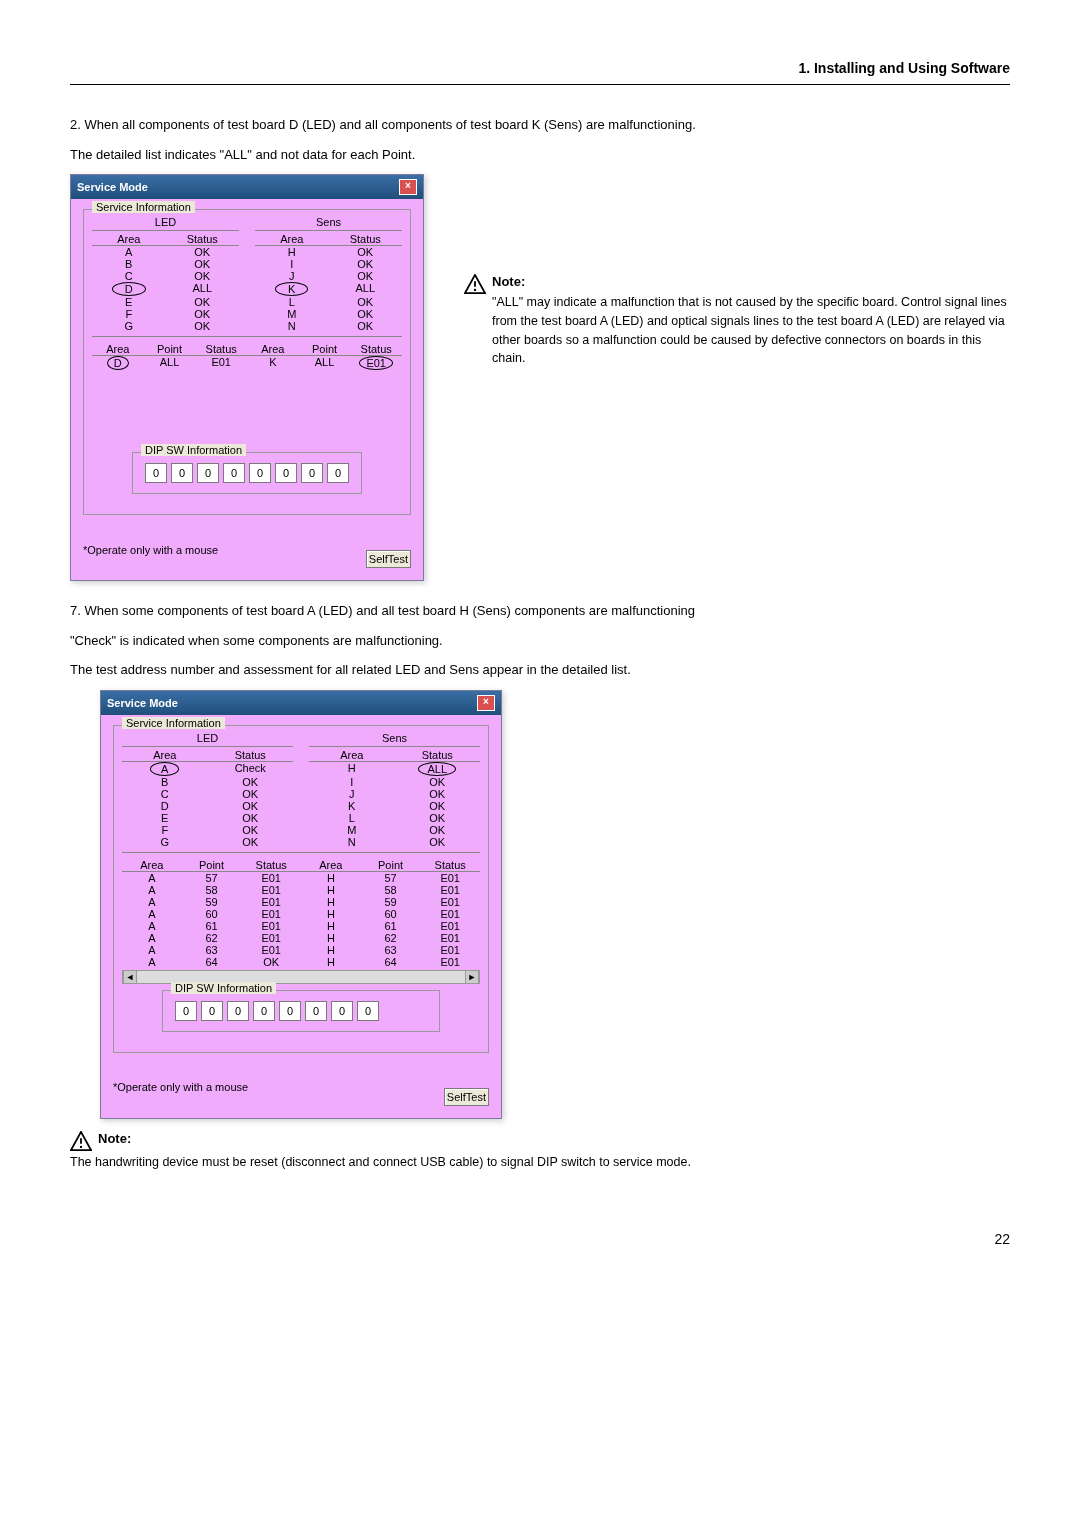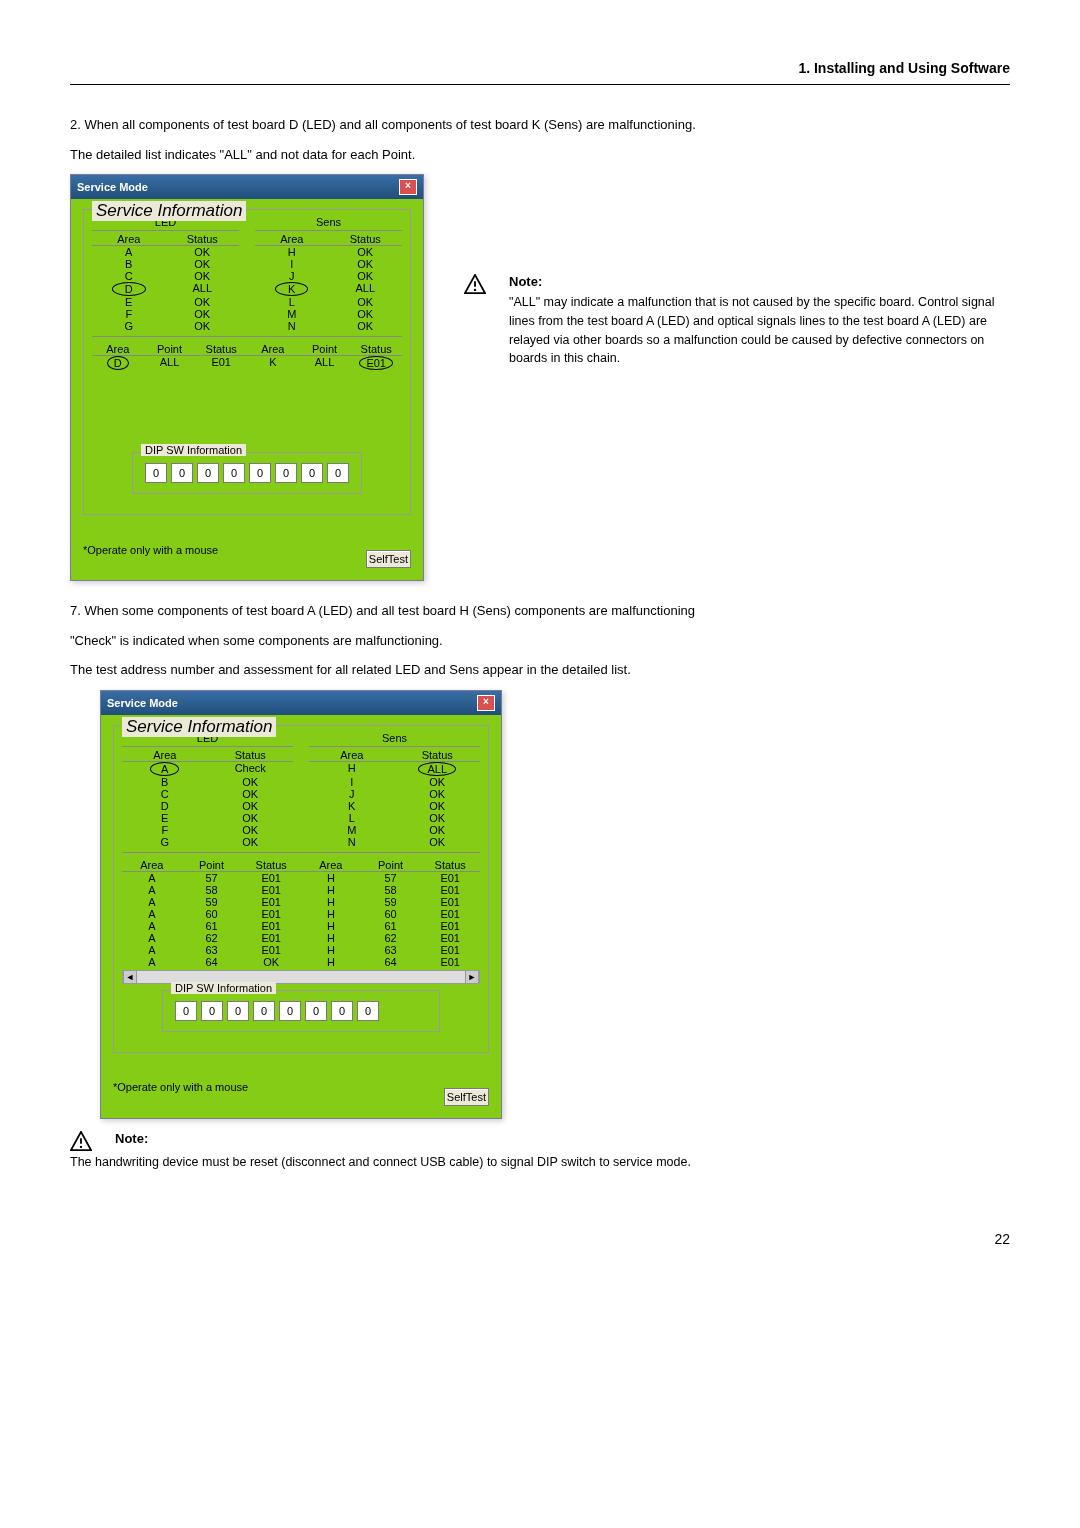--- a/index.html
+++ b/index.html
@@ -27,21 +27,21 @@
   }
   .two-col {
     display: flex;
     gap: 40px;
     margin-bottom: 20px;
     align-items: flex-start;
   }
   .dialog {
     width: 400px;
     border: 1px solid #7a7a9a;
-    background: #84cc16;
+    background: #f0abfc;
     font-family: Tahoma, Arial, sans-serif;
     font-size: 11px;
     box-shadow: 2px 2px 6px rgba(0,0,0,0.2);
   }
   .dialog-title {
     background: linear-gradient(#3a6ea5, #1f4e7a);
     color: #fff;
     font-weight: bold;
     padding: 4px 6px;
     display: flex;
@@ -67,22 +67,21 @@
     padding: 6px 8px 10px 8px;
     margin-bottom: 10px;
     position: relative;
   }
   .group-label {
     position: absolute;
     top: -9px;
     left: 8px;
     background: #ece9d8;
     padding: 0 4px;
-    font-size: 17px;
-    font-style: italic;
+    font-size: 11px;
   }
   .status-tables {
     display: flex;
     gap: 16px;
     border-bottom: 1px solid #888;
     padding-bottom: 4px;
     margin-bottom: 6px;
   }
   .status-table {
     flex: 1;
@@ -164,21 +163,21 @@
     margin-top: 19px;
   }
   .oval {
     display: inline-block;
     border: 1px solid #000;
     border-radius: 50%;
   }
   .note-block {
     display: flex;
     align-items: flex-start;
-    gap: 23px;
+    gap: 6px;
     margin-top: 100px;
   }
   .note-block.inline {
     margin-top: 12px;
   }
   .warning-icon {
     width: 22px;
     height: 20px;
     flex-shrink: 0;
   }

